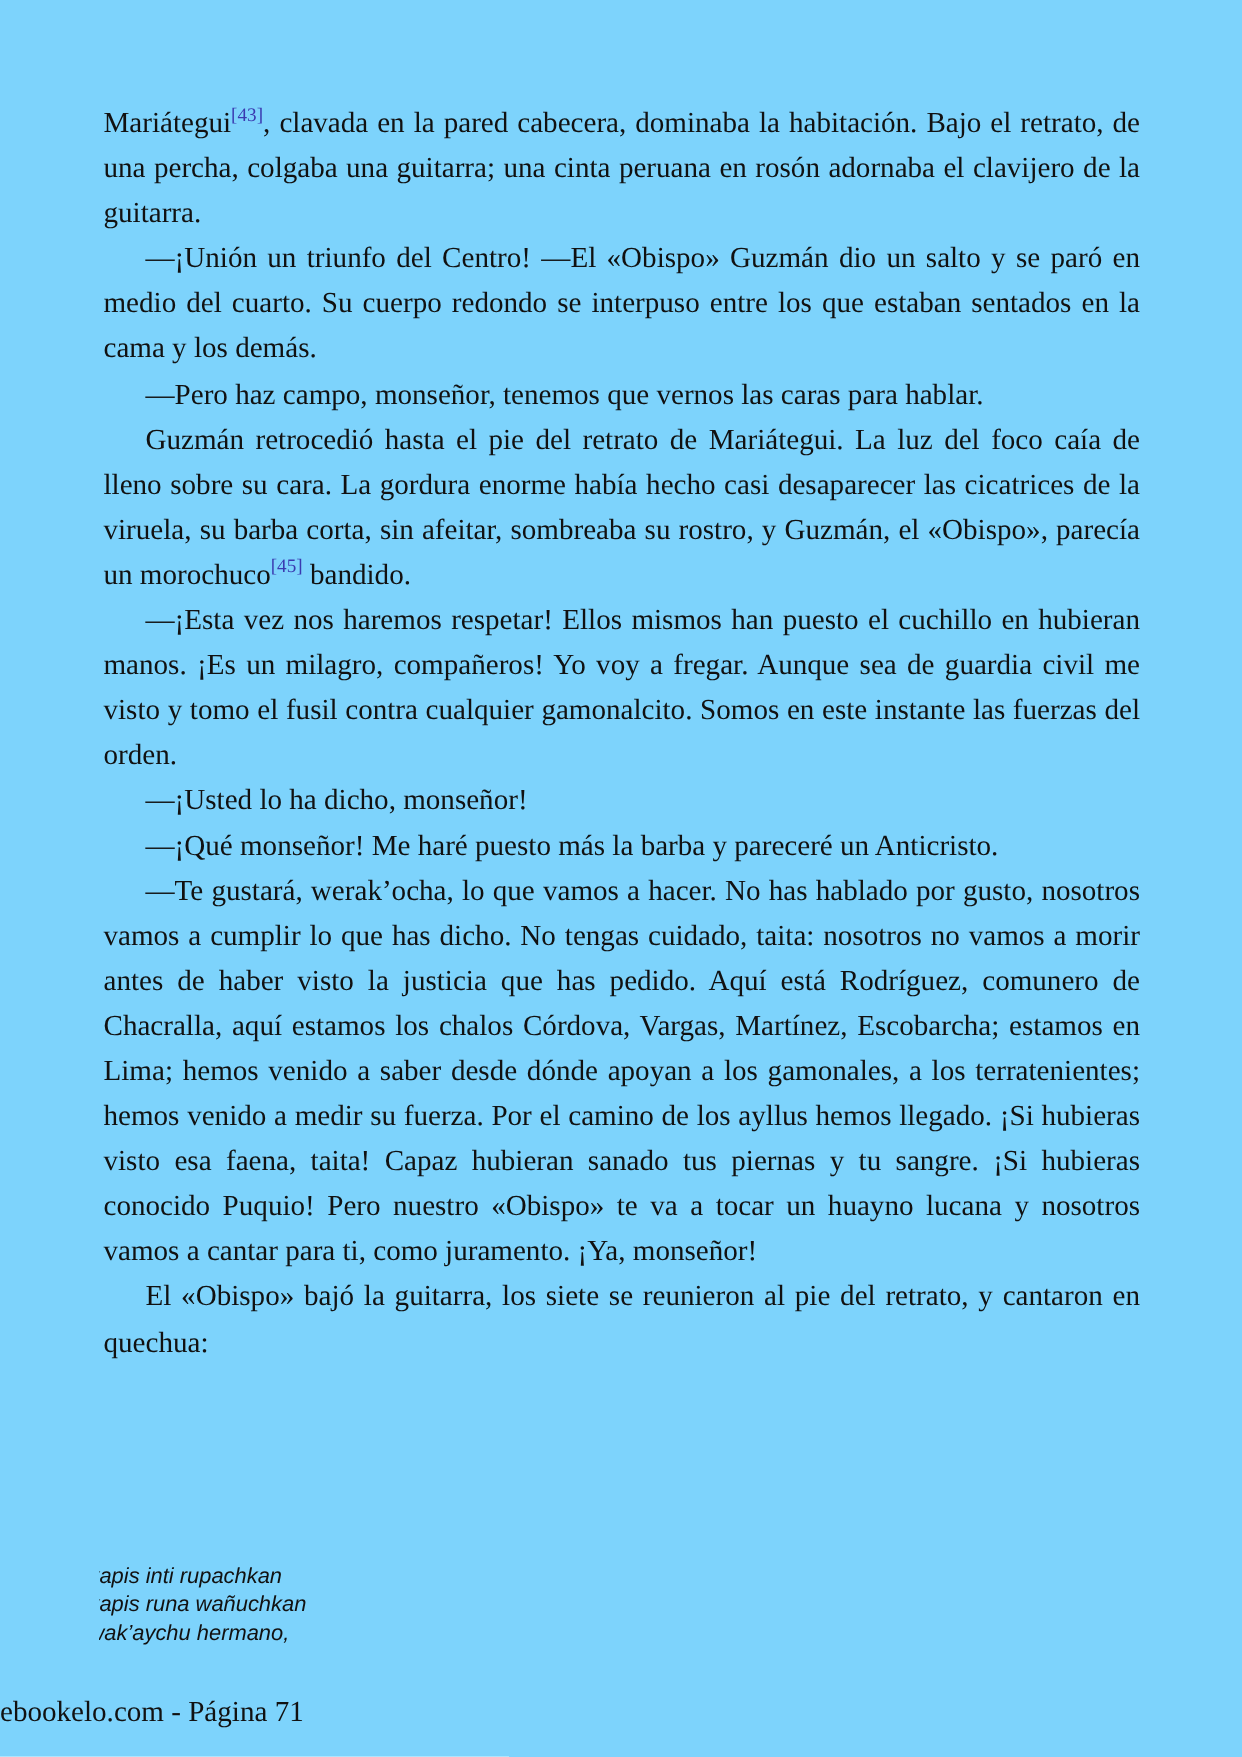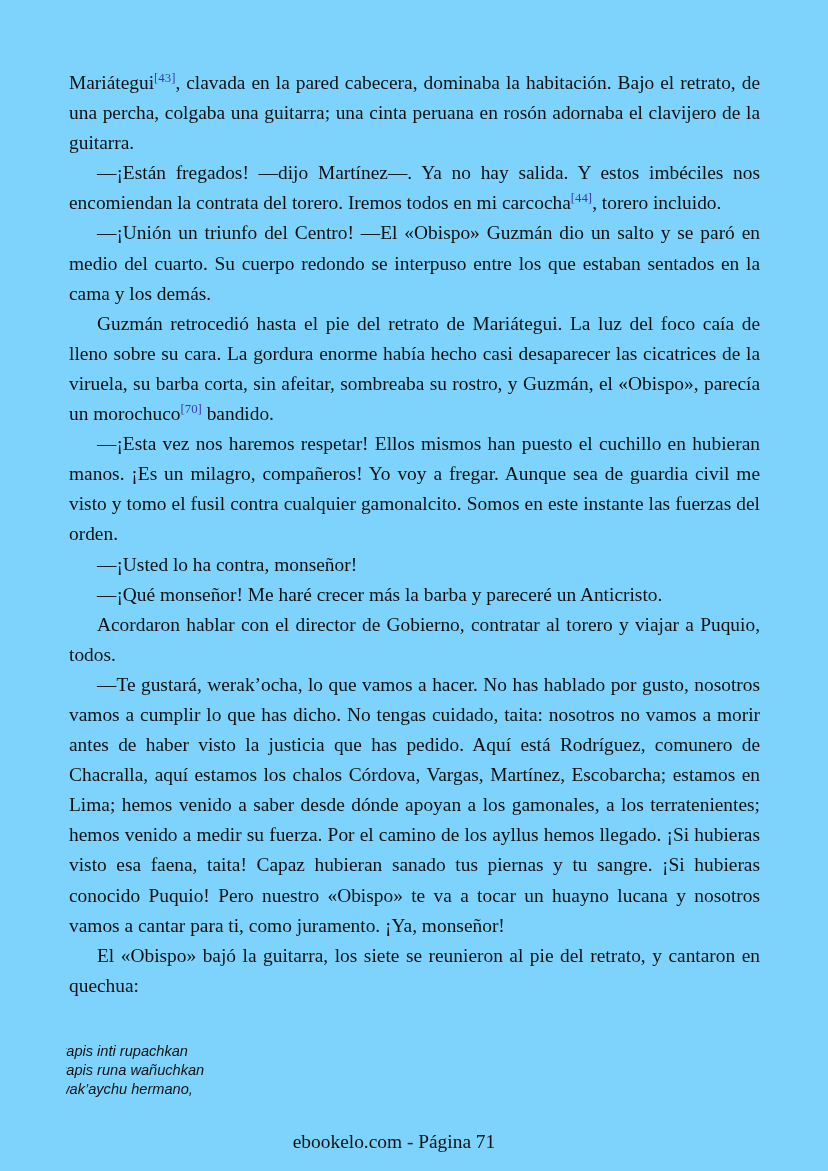--- a/index.html
+++ b/index.html
@@ -85,42 +85,40 @@
   .verse-line {
     display: block;
     white-space: pre;
   }
 
   .footer {
     position: absolute;
     left: 0;
     top: 1130px;
     width: 788px;
-    text-align: center;
     font-size: 19.4px;
     line-height: 24px;
     color: #111111;
     font-family: "Liberation Serif", "DejaVu Serif", serif;
   }
 </style>
 </head>
 <body>
 
 <div class="page">
 
   <div class="content">
 
     <p class="para cont" id="p1">Mariátegui<sup class="fn">[43]</sup>, clavada en la pared cabecera, dominaba la habitación. Bajo el retrato, de una percha, colgaba una guitarra; una cinta peruana en rosón adornaba el clavijero de la guitarra.</p>
-    <p class="para indent" id="p3">—¡Están fregados! —dijo Martínez—. Ya no hay salida. Y estos imbéciles nos encomiendan la contrata del torero. Iremos todos en mi carcocha<sup class="fn">[44]</sup>, torero incluido.</p>
     <p class="para indent" id="p4">—¡Unión un triunfo del Centro! —El «Obispo» Guzmán dio un salto y se paró en medio del cuarto. Su cuerpo redondo se interpuso entre los que estaban sentados en la cama y los demás.</p>
-    <p class="para indent" id="p6">Guzmán retrocedió hasta el pie del retrato de Mariátegui. La luz del foco caía de lleno sobre su cara. La gordura enorme había hecho casi desaparecer las cicatrices de la viruela, su barba corta, sin afeitar, sombreaba su rostro, y Guzmán, el «Obispo», parecía un morochuco<sup class="fn">[70]</sup> bandido.</p>
+    <p class="para indent" id="p5">—Pero haz campo, monseñor, tenemos que vernos las caras para hablar.</p>
+    <p class="para indent" id="p6">Guzmán retrocedió hasta el pie del retrato de Mariátegui. La luz del foco caía de lleno sobre su cara. La gordura enorme había hecho casi desaparecer las cicatrices de la viruela, su barba corta, sin afeitar, sombreaba su rostro, y Guzmán, el «Obispo», parecía un morochuco<sup class="fn">[45]</sup> bandido.</p>
     <p class="para indent" id="p7">—¡Esta vez nos haremos respetar! Ellos mismos han puesto el cuchillo en hubieran manos. ¡Es un milagro, compañeros! Yo voy a fregar. Aunque sea de guardia civil me visto y tomo el fusil contra cualquier gamonalcito. Somos en este instante las fuerzas del orden.</p>
-    <p class="para indent" id="p8">—¡Usted lo ha contra, monseñor!</p>
-    <p class="para indent" id="p9">—¡Qué monseñor! Me haré crecer más la barba y pareceré un Anticristo.</p>
-    <p class="para indent" id="p10">Acordaron hablar con el director de Gobierno, contratar al torero y viajar a Puquio, todos.</p>
+    <p class="para indent" id="p8">—¡Usted lo ha dicho, monseñor!</p>
+    <p class="para indent" id="p9">—¡Qué monseñor! Me haré puesto más la barba y pareceré un Anticristo.</p>
     <p class="para indent" id="p12">—Te gustará, werak’ocha, lo que vamos a hacer. No has hablado por gusto, nosotros vamos a cumplir lo que has dicho. No tengas cuidado, taita: nosotros no vamos a morir antes de haber visto la justicia que has pedido. Aquí está Rodríguez, comunero de Chacralla, aquí estamos los chalos Córdova, Vargas, Martínez, Escobarcha; estamos en Lima; hemos venido a saber desde dónde apoyan a los gamonales, a los terratenientes; hemos venido a medir su fuerza. Por el camino de los ayllus hemos llegado. ¡Si hubieras visto esa faena, taita! Capaz hubieran sanado tus piernas y tu sangre. ¡Si hubieras conocido Puquio! Pero nuestro «Obispo» te va a tocar un huayno lucana y nosotros vamos a cantar para ti, como juramento. ¡Ya, monseñor!</p>
     <p class="para indent" id="p13">El «Obispo» bajó la guitarra, los siete se reunieron al pie del retrato, y cantaron en quechua:</p>
 
   </div>
 
   <div class="verse-clip">
     <div class="verse" id="verse-host"><span class="verse-line">kapis inti rupachkan</span><span class="verse-line">kapis runa wañuchkan</span><span class="verse-line">wak’aychu hermano,</span></div>
   </div>
 
   <div class="footer">ebookelo.com - Página 71</div>

